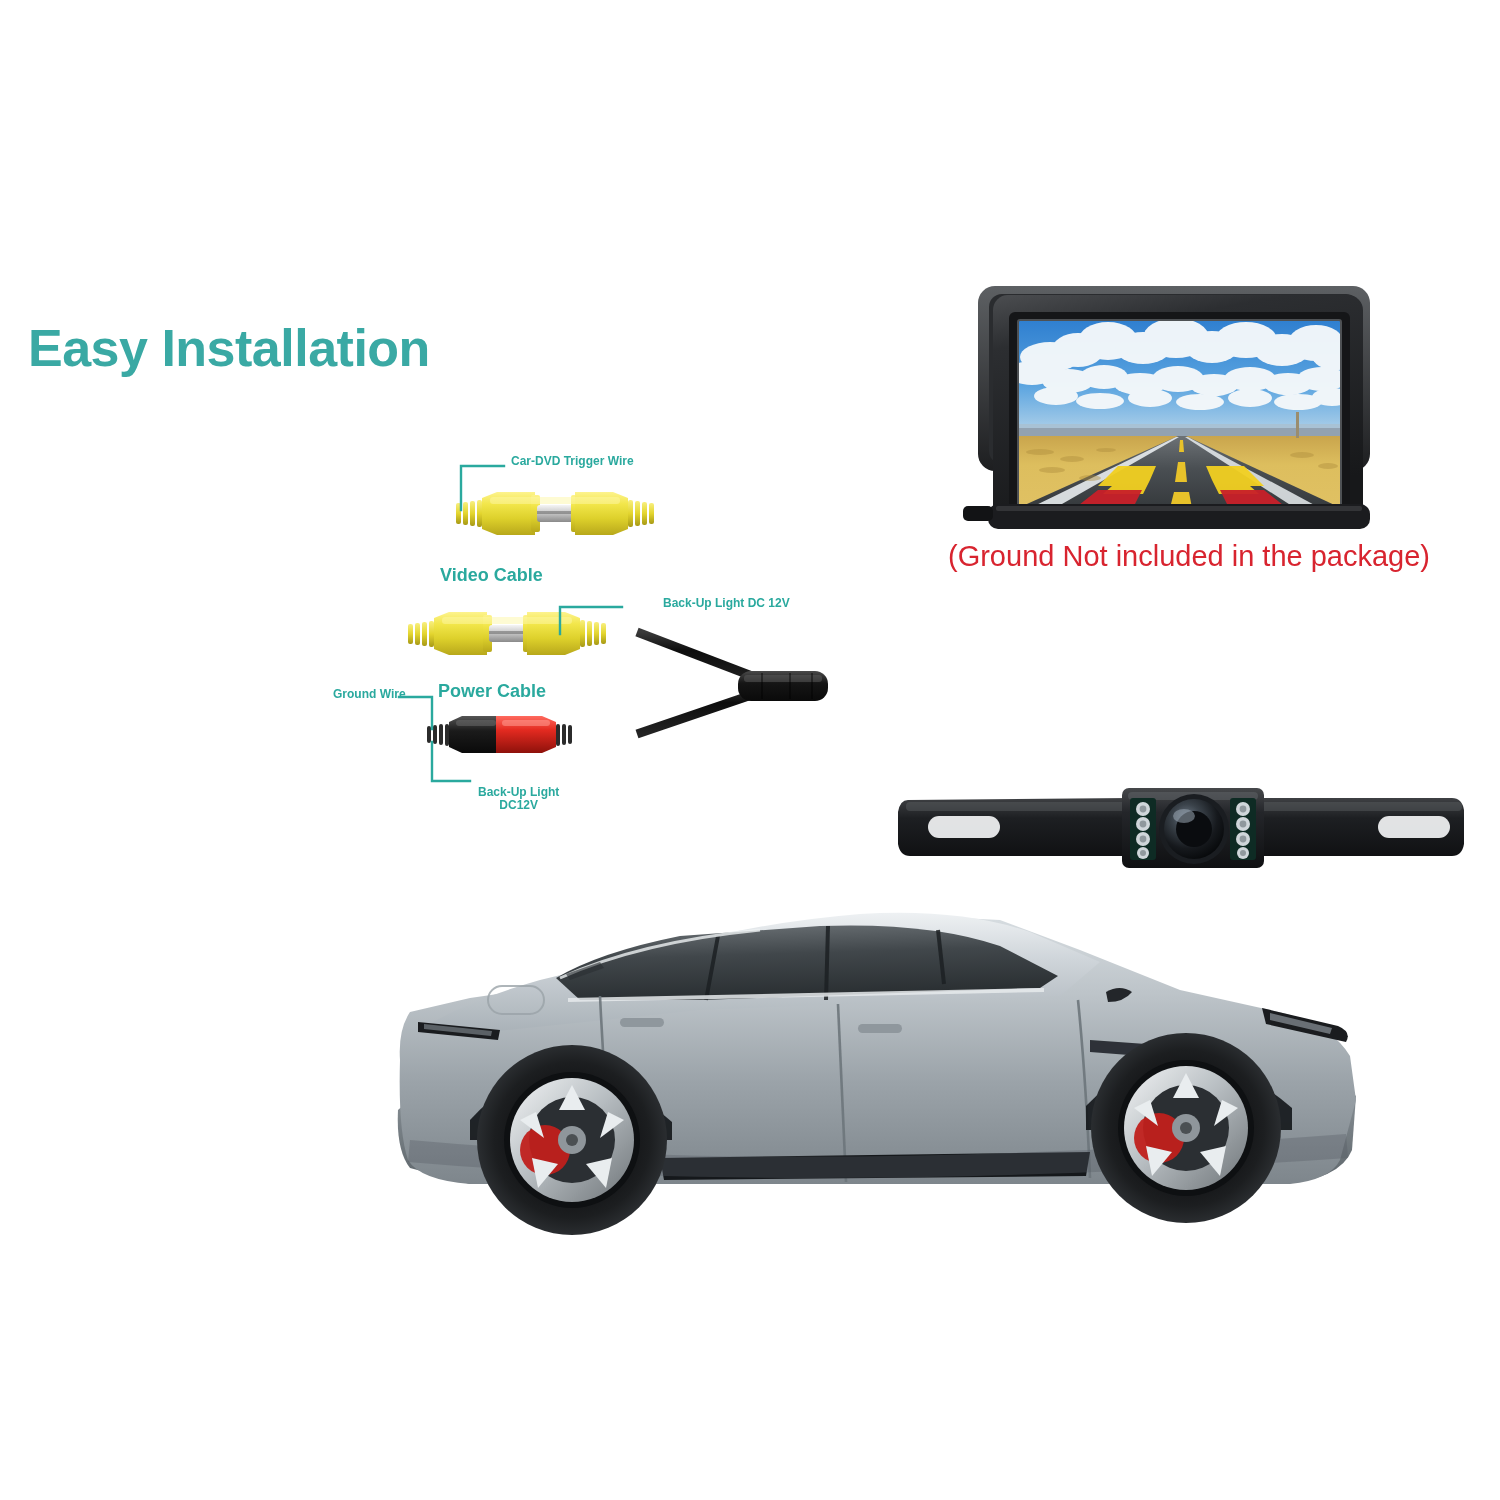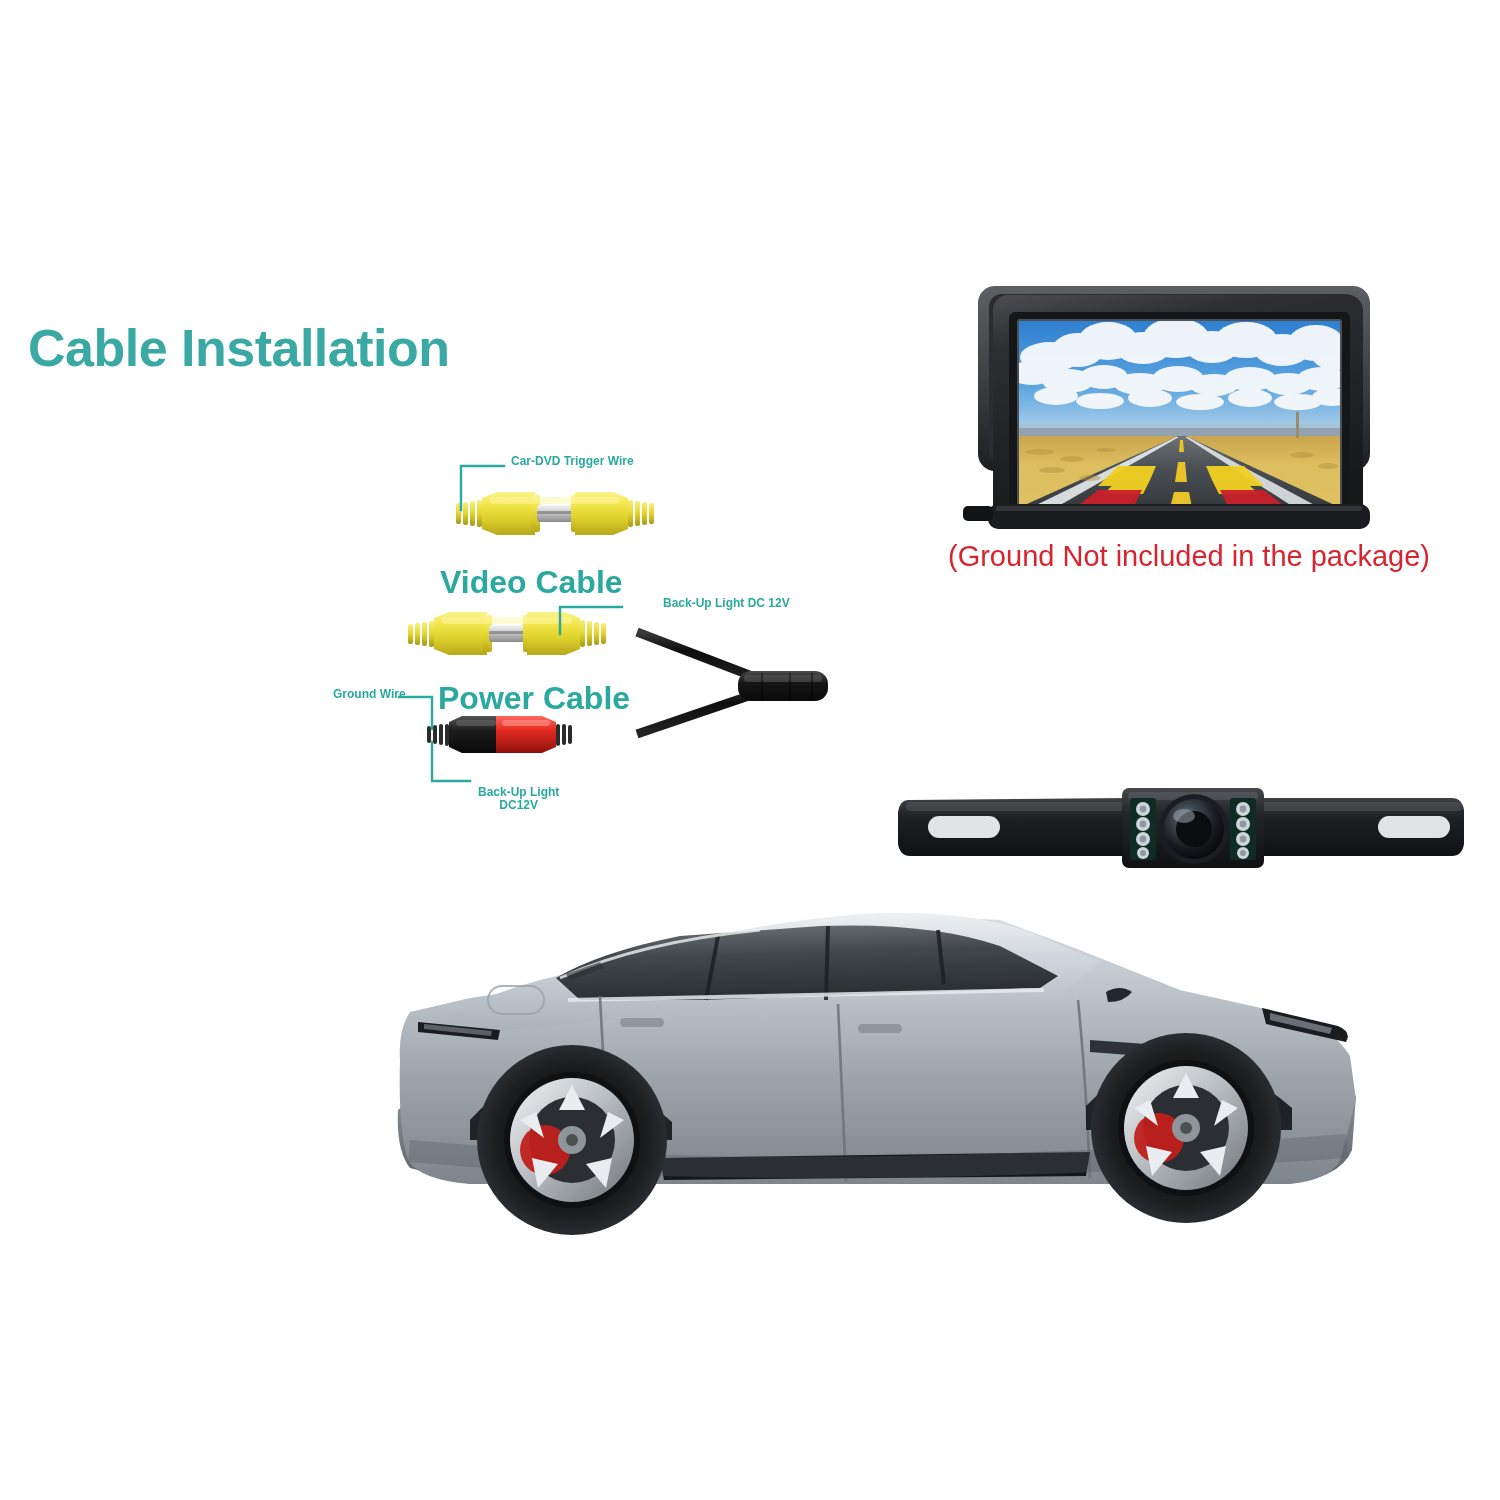--- a/index.html
+++ b/index.html
@@ -44,34 +44,34 @@
     white-space: nowrap;
   }
   
   .label {
     position: absolute;
     color: #2aa99e;
     white-space: nowrap;
     line-height: 1.12;
   }
   .label.small  { font-size: 12px; font-weight: 600; }
-  .label.medium { font-size: 32px; font-weight: 700; }
+  .label.medium { font-size: 18px; font-weight: 700; }
   .lbl-trigger   { left: 511px; top: 455px; }
   .lbl-video     { left: 440px; top: 565px; }
   .lbl-backup1   { left: 663px; top: 597px; }
   .lbl-ground    { left: 289px; top: 688px; margin-left: 44px; }
   .lbl-power     { left: 438px; top: 681px; }
   .lbl-backup2   { left: 478px; top: 770px; text-align: center; margin-top: 16px; }
 </style>
 </head>
 <body>
 
 <div id="stage">
 
-  <div class="page-title">Cable Installation</div>
+  <div class="page-title">Easy Installation</div>
 
   <div class="disclaimer">(Ground Not included in the package)</div>
 
   <div class="label small lbl-trigger">Car-DVD Trigger Wire</div>
   <div class="label medium lbl-video">Video Cable</div>
   <div class="label small lbl-backup1">Back-Up Light DC 12V</div>
   <div class="label small lbl-ground">Ground Wire</div>
   <div class="label medium lbl-power">Power Cable</div>
   <div class="label small lbl-backup2">
     <div>Back-Up Light</div>

